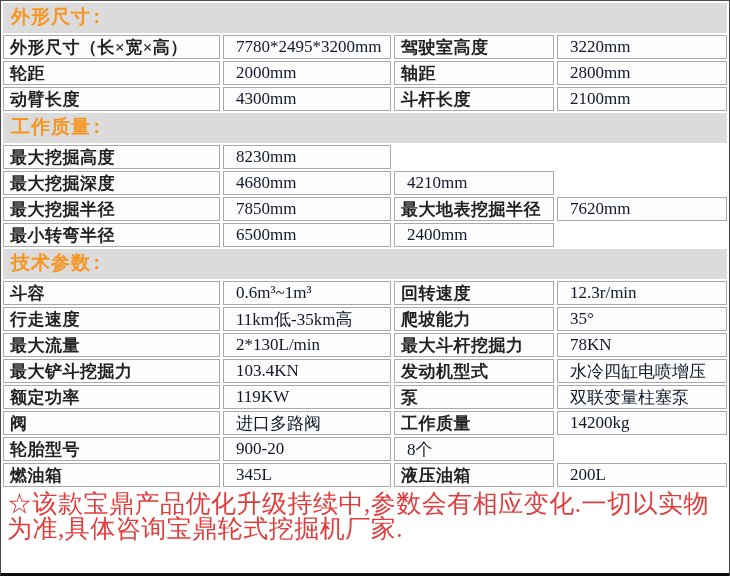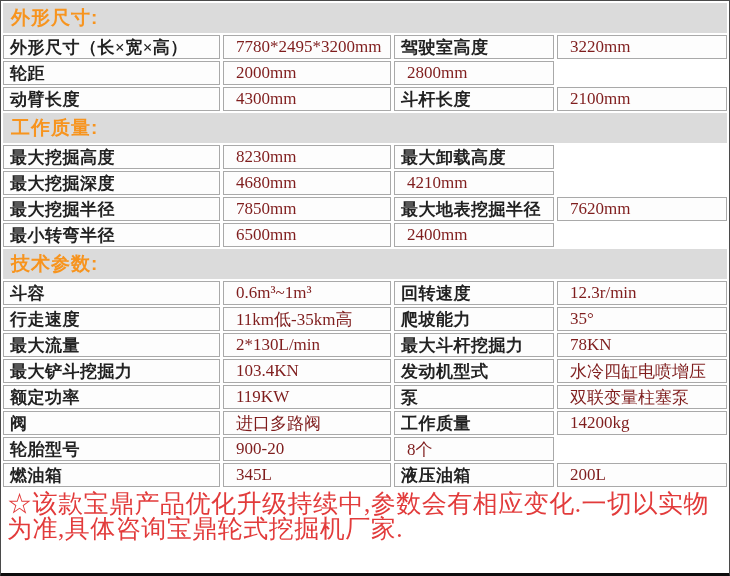--- a/index.html
+++ b/index.html
@@ -15,21 +15,21 @@
   }
   .section-header{
     height:30px;
     margin:0 2px 2px 2px;
     background:#dbdbdb;
     color:#f7941e;
     font-weight:bold;
     font-size:19px;
     line-height:30px;
     padding-left:8px;
-    font-family:Liberation Sans, sans-serif;
+    font-family:Liberation Mono, monospace;
     letter-spacing:1px;
   }
   .row{
     display:grid;
     grid-template-columns:217px 168px 160px 1fr;
     gap:3px;
     height:24px;
     margin:0 2px 2px 2px;
   }
   .cell{
@@ -41,21 +41,21 @@
     font-size:17px;
     overflow:hidden;
     white-space:nowrap;
   }
   .cell.label{
     font-weight:bold;
     color:#222;
     letter-spacing:0.5px;
   }
   .cell.value{
-    color:#7f1d1d;
+    color:#0f172a;
     padding-left:12px;
   }
   .notice{
     color:#e23b3b;
     font-size:25px;
     line-height:25px;
     padding:2px 6px 0 6px;
     letter-spacing:0.5px;
   }
 </style>
@@ -67,33 +67,33 @@
       <div class="section-header">外形尺寸:</div>
       <div class="row">
         <div class="cell label">外形尺寸（长×宽×高）</div>
         <div class="cell value">7780*2495*3200mm</div>
         <div class="cell label">驾驶室高度</div>
         <div class="cell value">3220mm</div>
       </div>
       <div class="row">
         <div class="cell label">轮距</div>
         <div class="cell value">2000mm</div>
+        <div class="cell label">轴距</div>
         <div class="cell value">2800mm</div>
       </div>
       <div class="row">
         <div class="cell label">动臂长度</div>
         <div class="cell value">4300mm</div>
         <div class="cell label">斗杆长度</div>
         <div class="cell value">2100mm</div>
       </div>
       <div class="section-header">工作质量:</div>
       <div class="row">
         <div class="cell label">最大挖掘高度</div>
         <div class="cell value">8230mm</div>
-        <div class="cell label">最大卸载高度</div>
       </div>
       <div class="row">
         <div class="cell label">最大挖掘深度</div>
         <div class="cell value">4680mm</div>
         <div class="cell value">4210mm</div>
       </div>
       <div class="row">
         <div class="cell label">最大挖掘半径</div>
         <div class="cell value">7850mm</div>
         <div class="cell label">最大地表挖掘半径</div>

